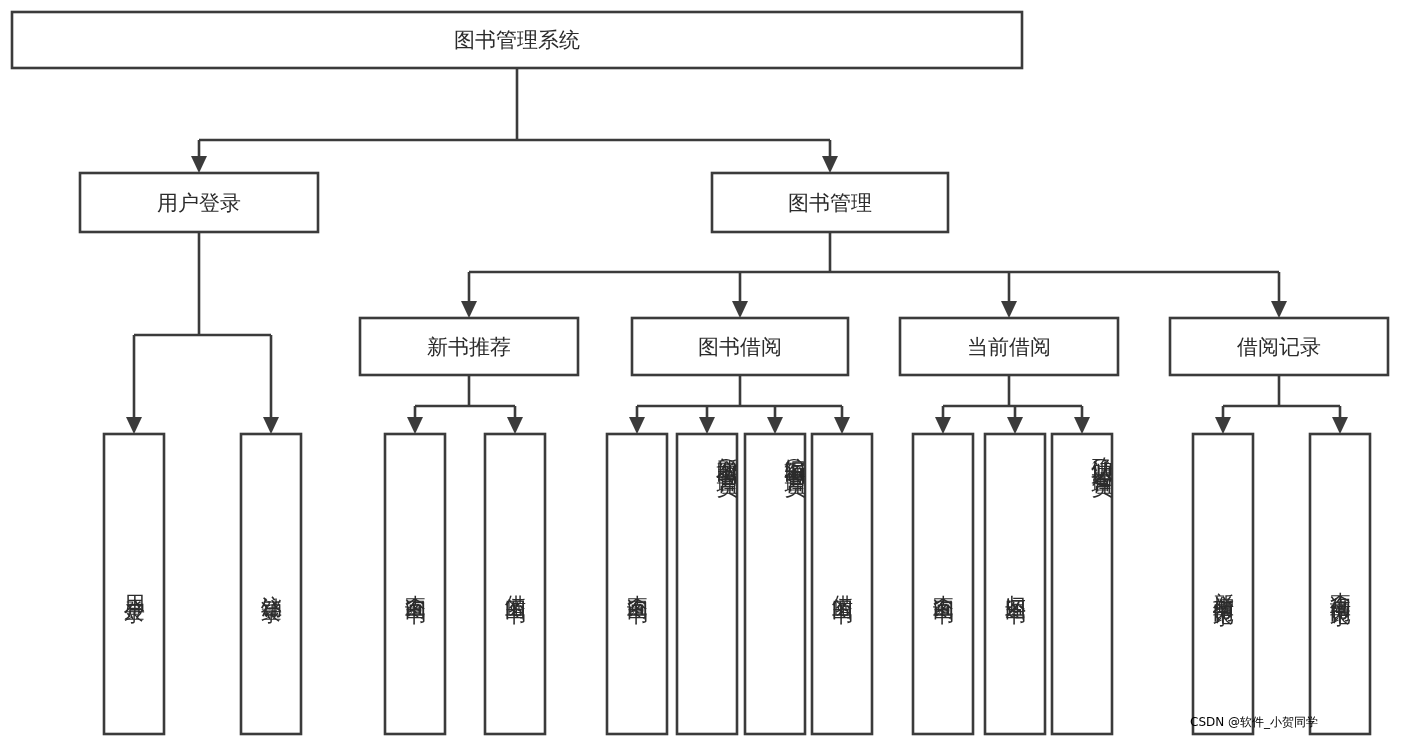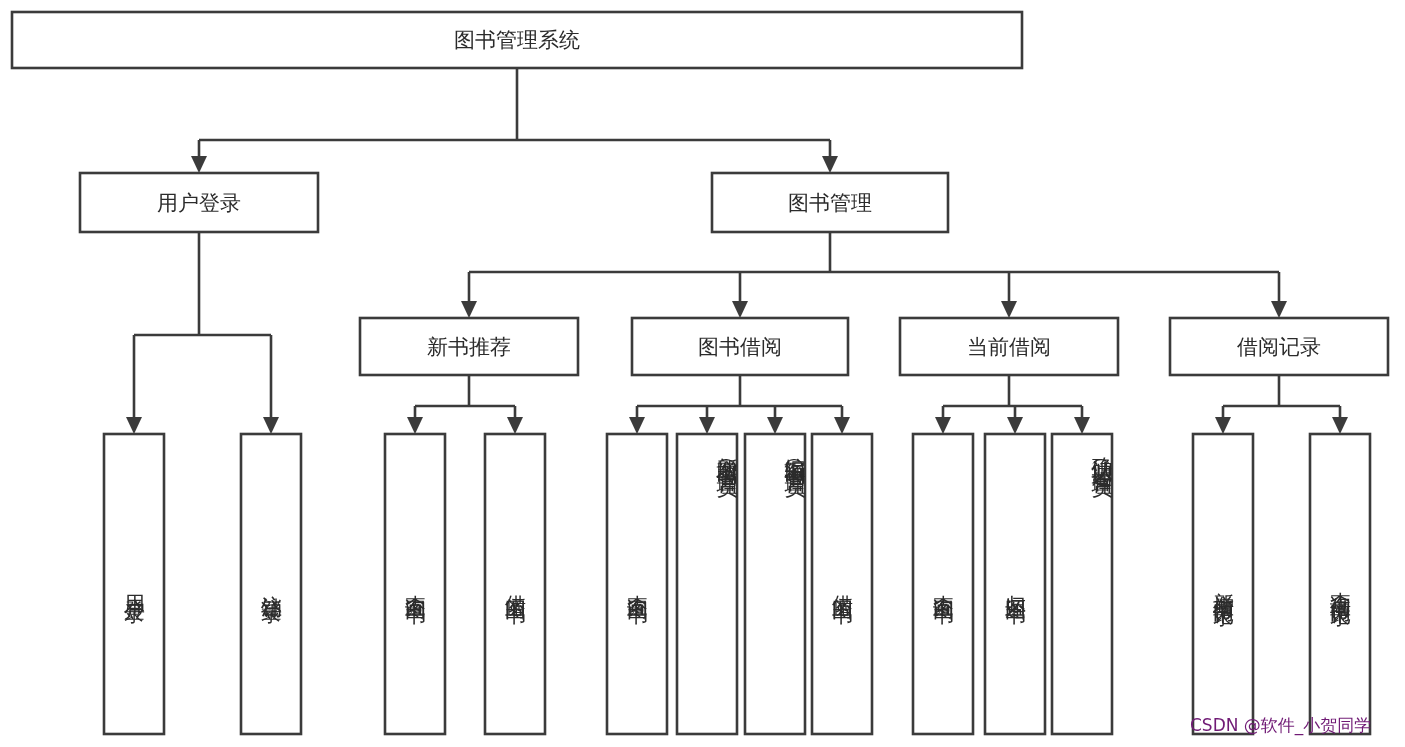--- a/index.html
+++ b/index.html
@@ -28,22 +28,22 @@
     color:#2b2b2b;
     letter-spacing:3px;
     white-space:nowrap;
     text-align:center;
     pointer-events:none;
   }
   #watermark{
     position:absolute;
     left:1190px;top:714px;
     font-family:"DejaVu Sans","Liberation Sans",sans-serif;
-    font-size:17px;
-    color:#701a75;
+    font-size:12px;
+    color:#000000;
     white-space:nowrap;
   }
 </style>
 </head>
 <body>
 
 <div id="diagram-root">
 
   <svg id="tree-svg" viewBox="0 0 1405 747">
     <g id="connector-layer">

